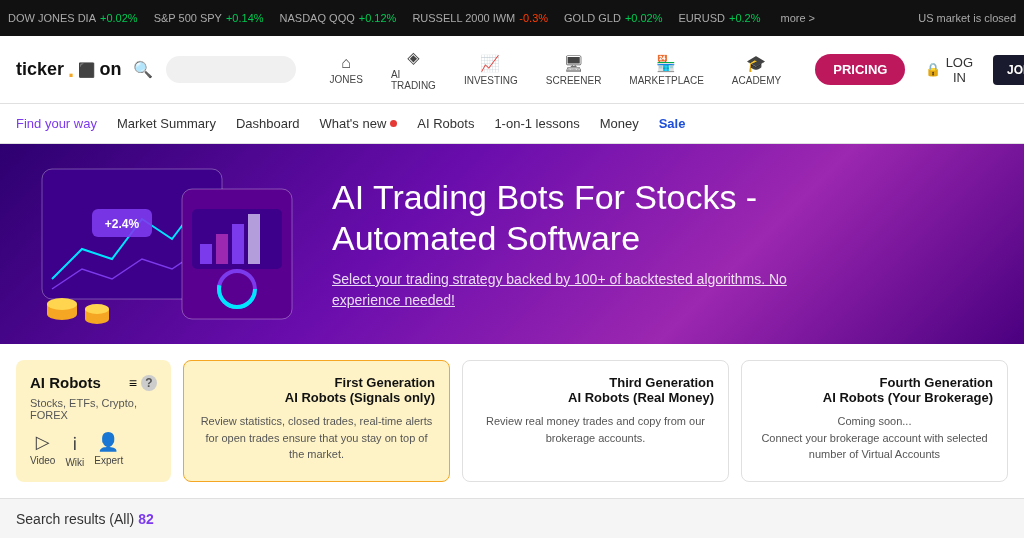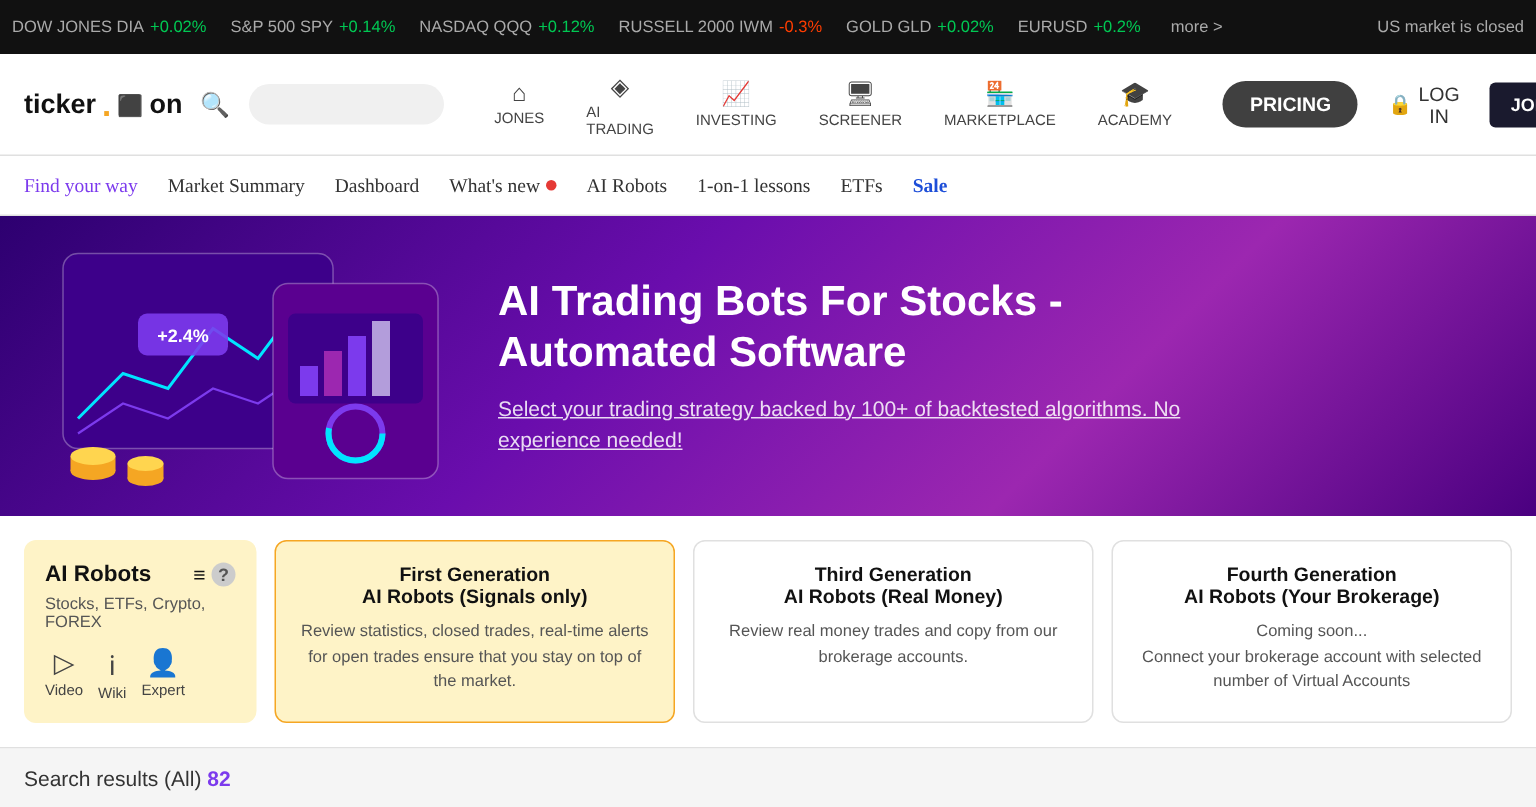--- a/index.html
+++ b/index.html
@@ -51,21 +51,21 @@
       align-items: center;
       padding: 0 14px;
       font-size: 10px;
       color: #444;
       cursor: pointer;
       text-decoration: none;
       gap: 2px;
     }
     .nav-item .nav-icon { font-size: 16px; }
     .pricing-btn {
-      background: #404040;
+      background: #be185d;
       color: #fff;
       border: none;
       border-radius: 20px;
       padding: 8px 18px;
       font-size: 13px;
       font-weight: bold;
       cursor: pointer;
       margin-left: 8px;
     }
     .login-btn {
@@ -94,21 +94,20 @@
 
     
     .sub-nav {
       background: #fff;
       display: flex;
       align-items: center;
       padding: 0 16px;
       height: 40px;
       border-bottom: 1px solid #e0e0e0;
       gap: 20px;
-      font-family: Liberation Serif, serif;
     }
     .sub-nav-find { color: #7c3aed; font-size: 13px; font-weight: 500; }
     .sub-nav-item { color: #333; font-size: 13px; cursor: pointer; }
     .sub-nav-new { color: #333; font-size: 13px; cursor: pointer; display: flex; align-items: center; gap: 4px; }
     .dot-red { width: 7px; height: 7px; background: #e53935; border-radius: 50%; display: inline-block; }
     .sub-nav-sale { color: #1d4ed8; font-size: 13px; cursor: pointer; font-weight: 600; }
 
     
     .hero {
       background: linear-gradient(135deg, #2d0070 0%, #6a0dad 40%, #9c27b0 70%, #4a0080 100%);
@@ -120,21 +119,21 @@
       overflow: hidden;
     }
     .hero-illustration {
       width: 280px;
       min-width: 280px;
       height: 170px;
       position: relative;
       margin-right: 20px;
     }
     .hero-text { color: #fff; }
-    .hero-title { font-size: 28px; font-weight: bold; line-height: 1.2; margin-bottom: 10px; }
+    .hero-title { font-size: 34px; font-weight: normal; line-height: 1.2; margin-bottom: 10px; }
     .hero-subtitle { font-size: 14px; color: rgba(255,255,255,0.85); line-height: 1.5; max-width: 500px; text-decoration: underline; }
 
     
     .cards-section {
       background: #fff;
       display: flex;
       padding: 16px;
       gap: 12px;
       border-bottom: 1px solid #e0e0e0;
     }
@@ -153,21 +152,21 @@
     .ai-robot-icon { font-size: 18px; }
 
     .gen-card {
       background: #fff;
       border: 1px solid #e0e0e0;
       border-radius: 8px;
       padding: 14px;
       flex: 1;
     }
     .gen-card.active { background: #fef3c7; border-color: #f5a623; }
-    .gen-card-title { font-size: 13px; font-weight: bold; color: #111; text-align: center; margin-bottom: 8px; }
+    .gen-card-title { font-size: 13px; font-weight: bold; color: #111; text-align: right; margin-bottom: 8px; }
     .gen-card-body { font-size: 11px; color: #555; line-height: 1.5; text-align: center; }
 
     
     .filter-section {
       background: #f5f5f5;
       padding: 12px 16px;
     }
     .filter-top {
       display: flex;
       align-items: center;
@@ -255,21 +254,21 @@
 <div class="sub-nav">
   <span class="sub-nav-find">Find your way</span>
   <span class="sub-nav-item">Market Summary</span>
   <span class="sub-nav-item">Dashboard</span>
   <span class="sub-nav-new">
     <span>What's new</span>
     <span class="dot-red"></span>
   </span>
   <span class="sub-nav-item">AI Robots</span>
   <span class="sub-nav-item">1-on-1 lessons</span>
-  <span class="sub-nav-item">ETFs</span>
+  <span class="sub-nav-item">Money</span>
   <span class="sub-nav-sale">Sale</span>
 </div>
 
 <div class="hero">
   <div class="hero-illustration">
     
     <svg width="280" height="170" viewBox="0 0 280 170">
 
       <rect x="10" y="10" width="180" height="130" rx="10" fill="#3d008a" stroke="rgba(255,255,255,0.3)" stroke-width="1"></rect>
 

